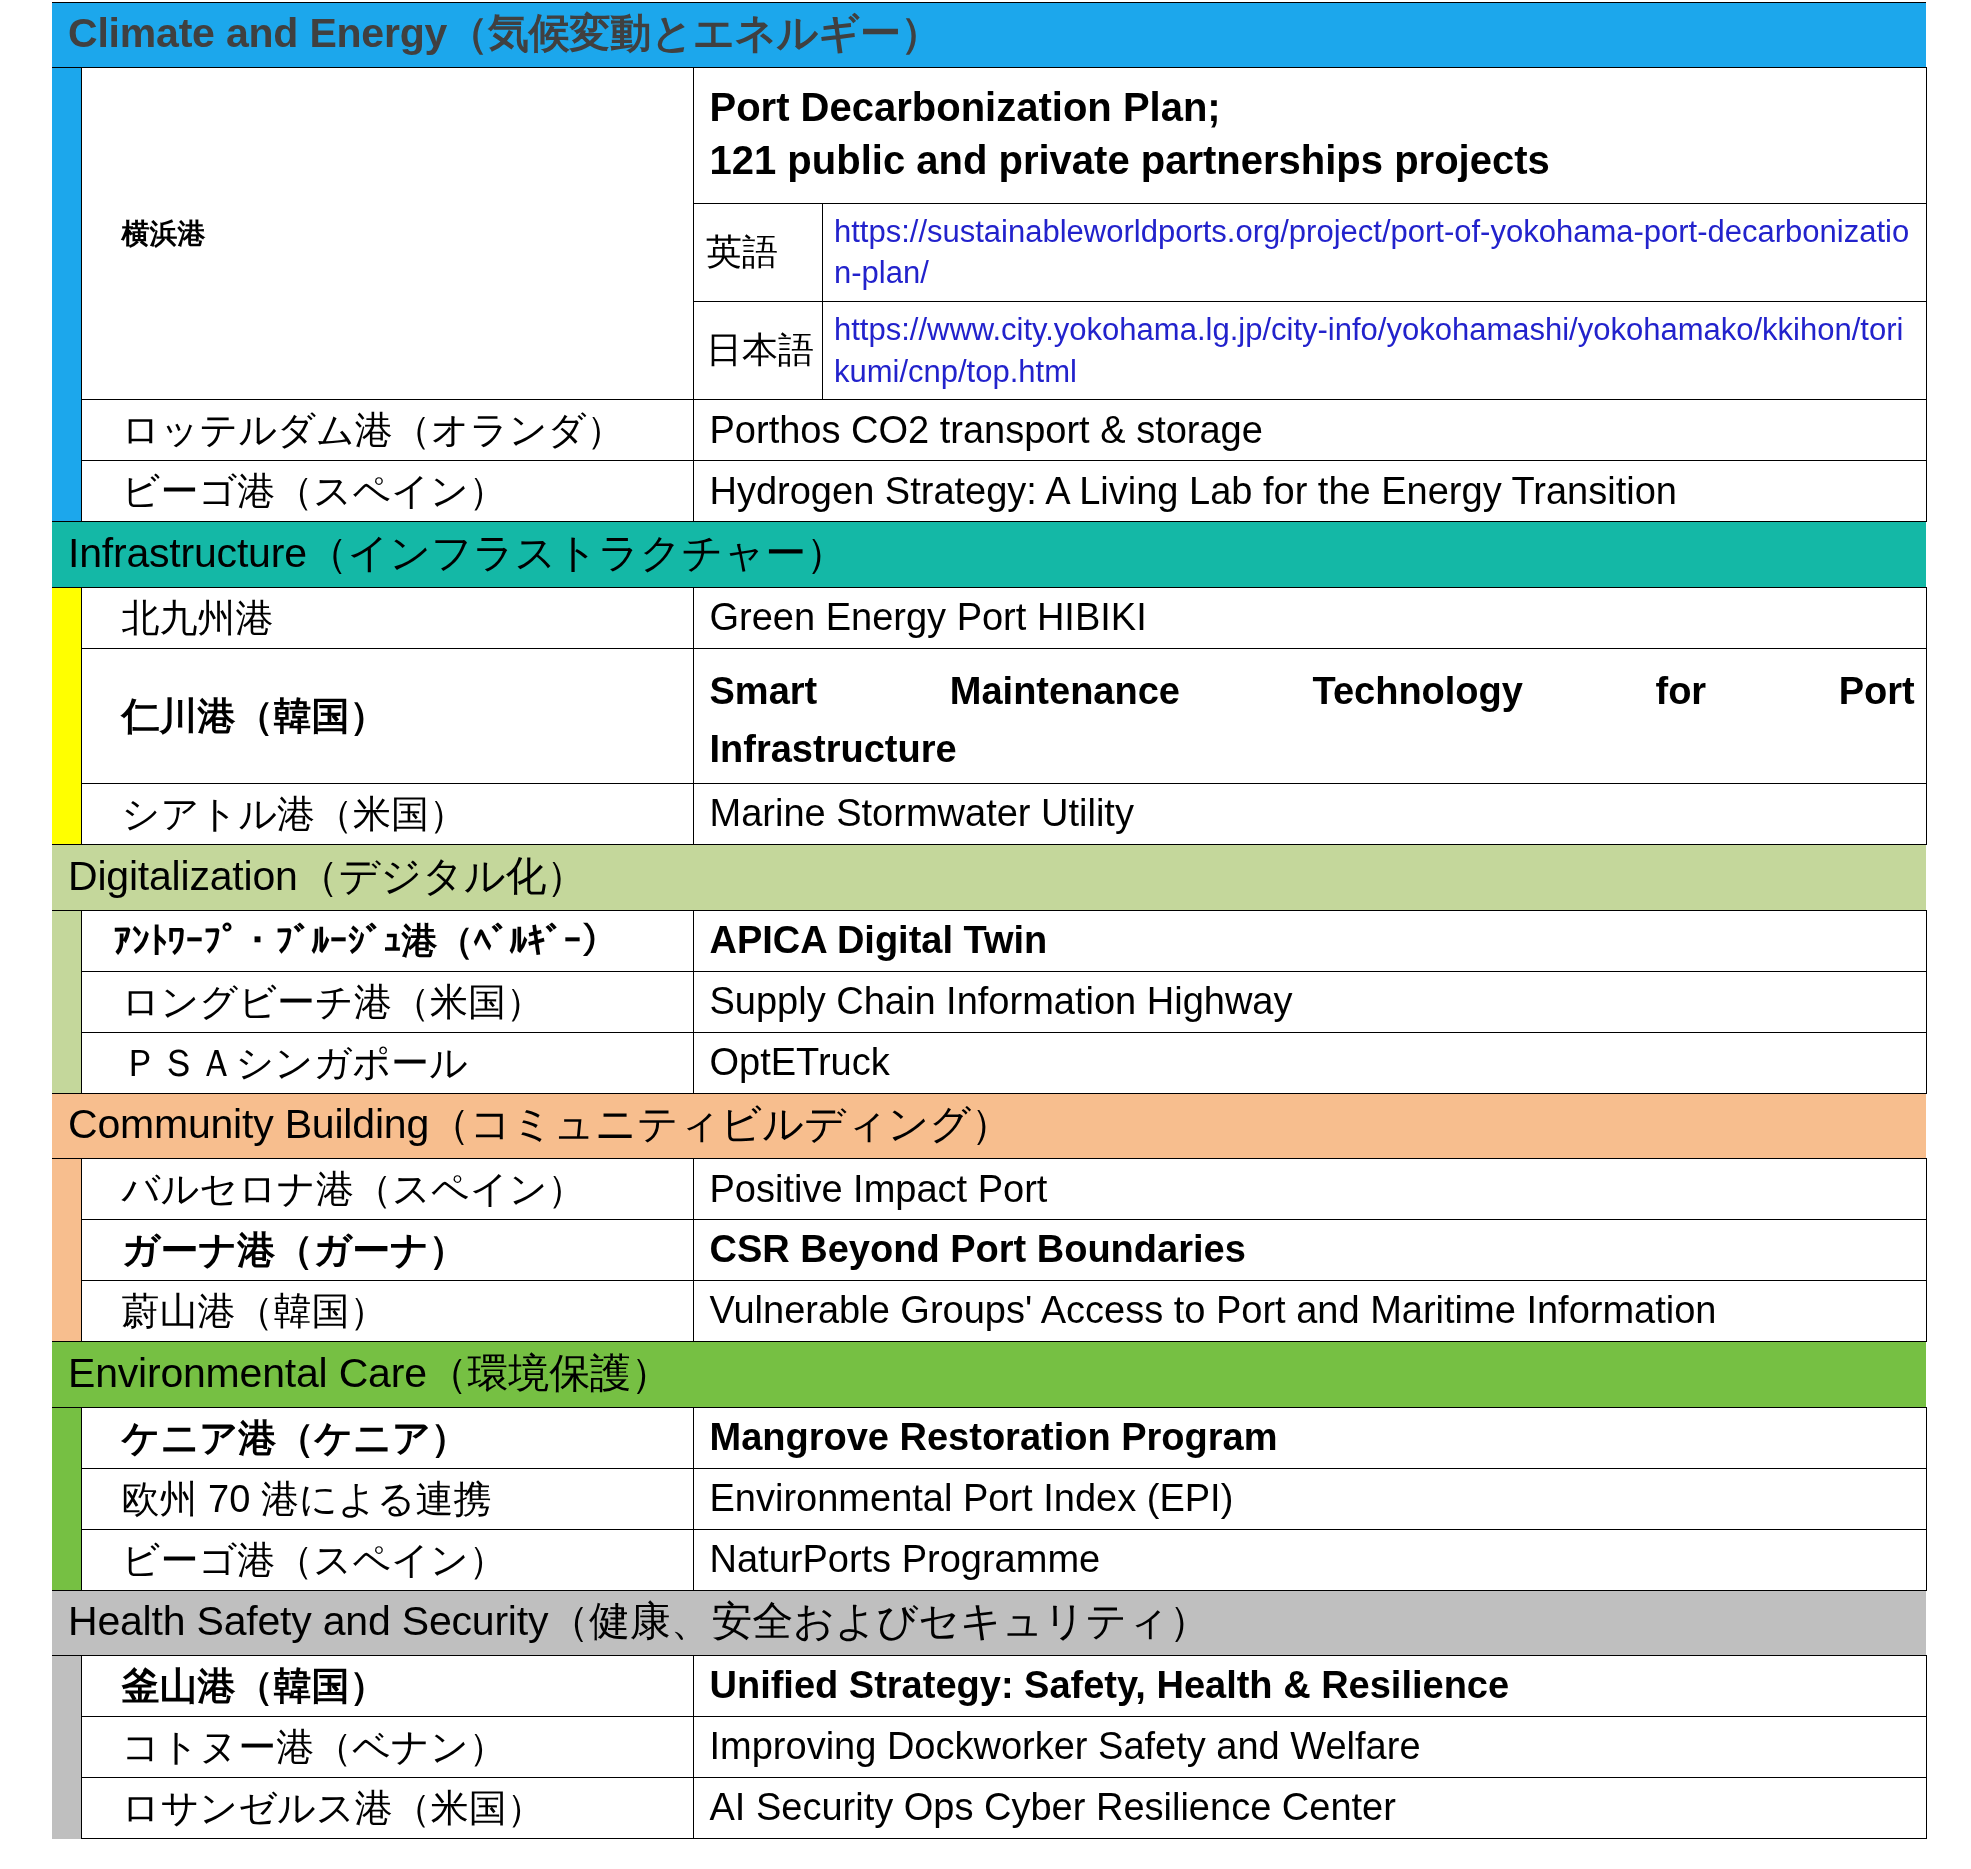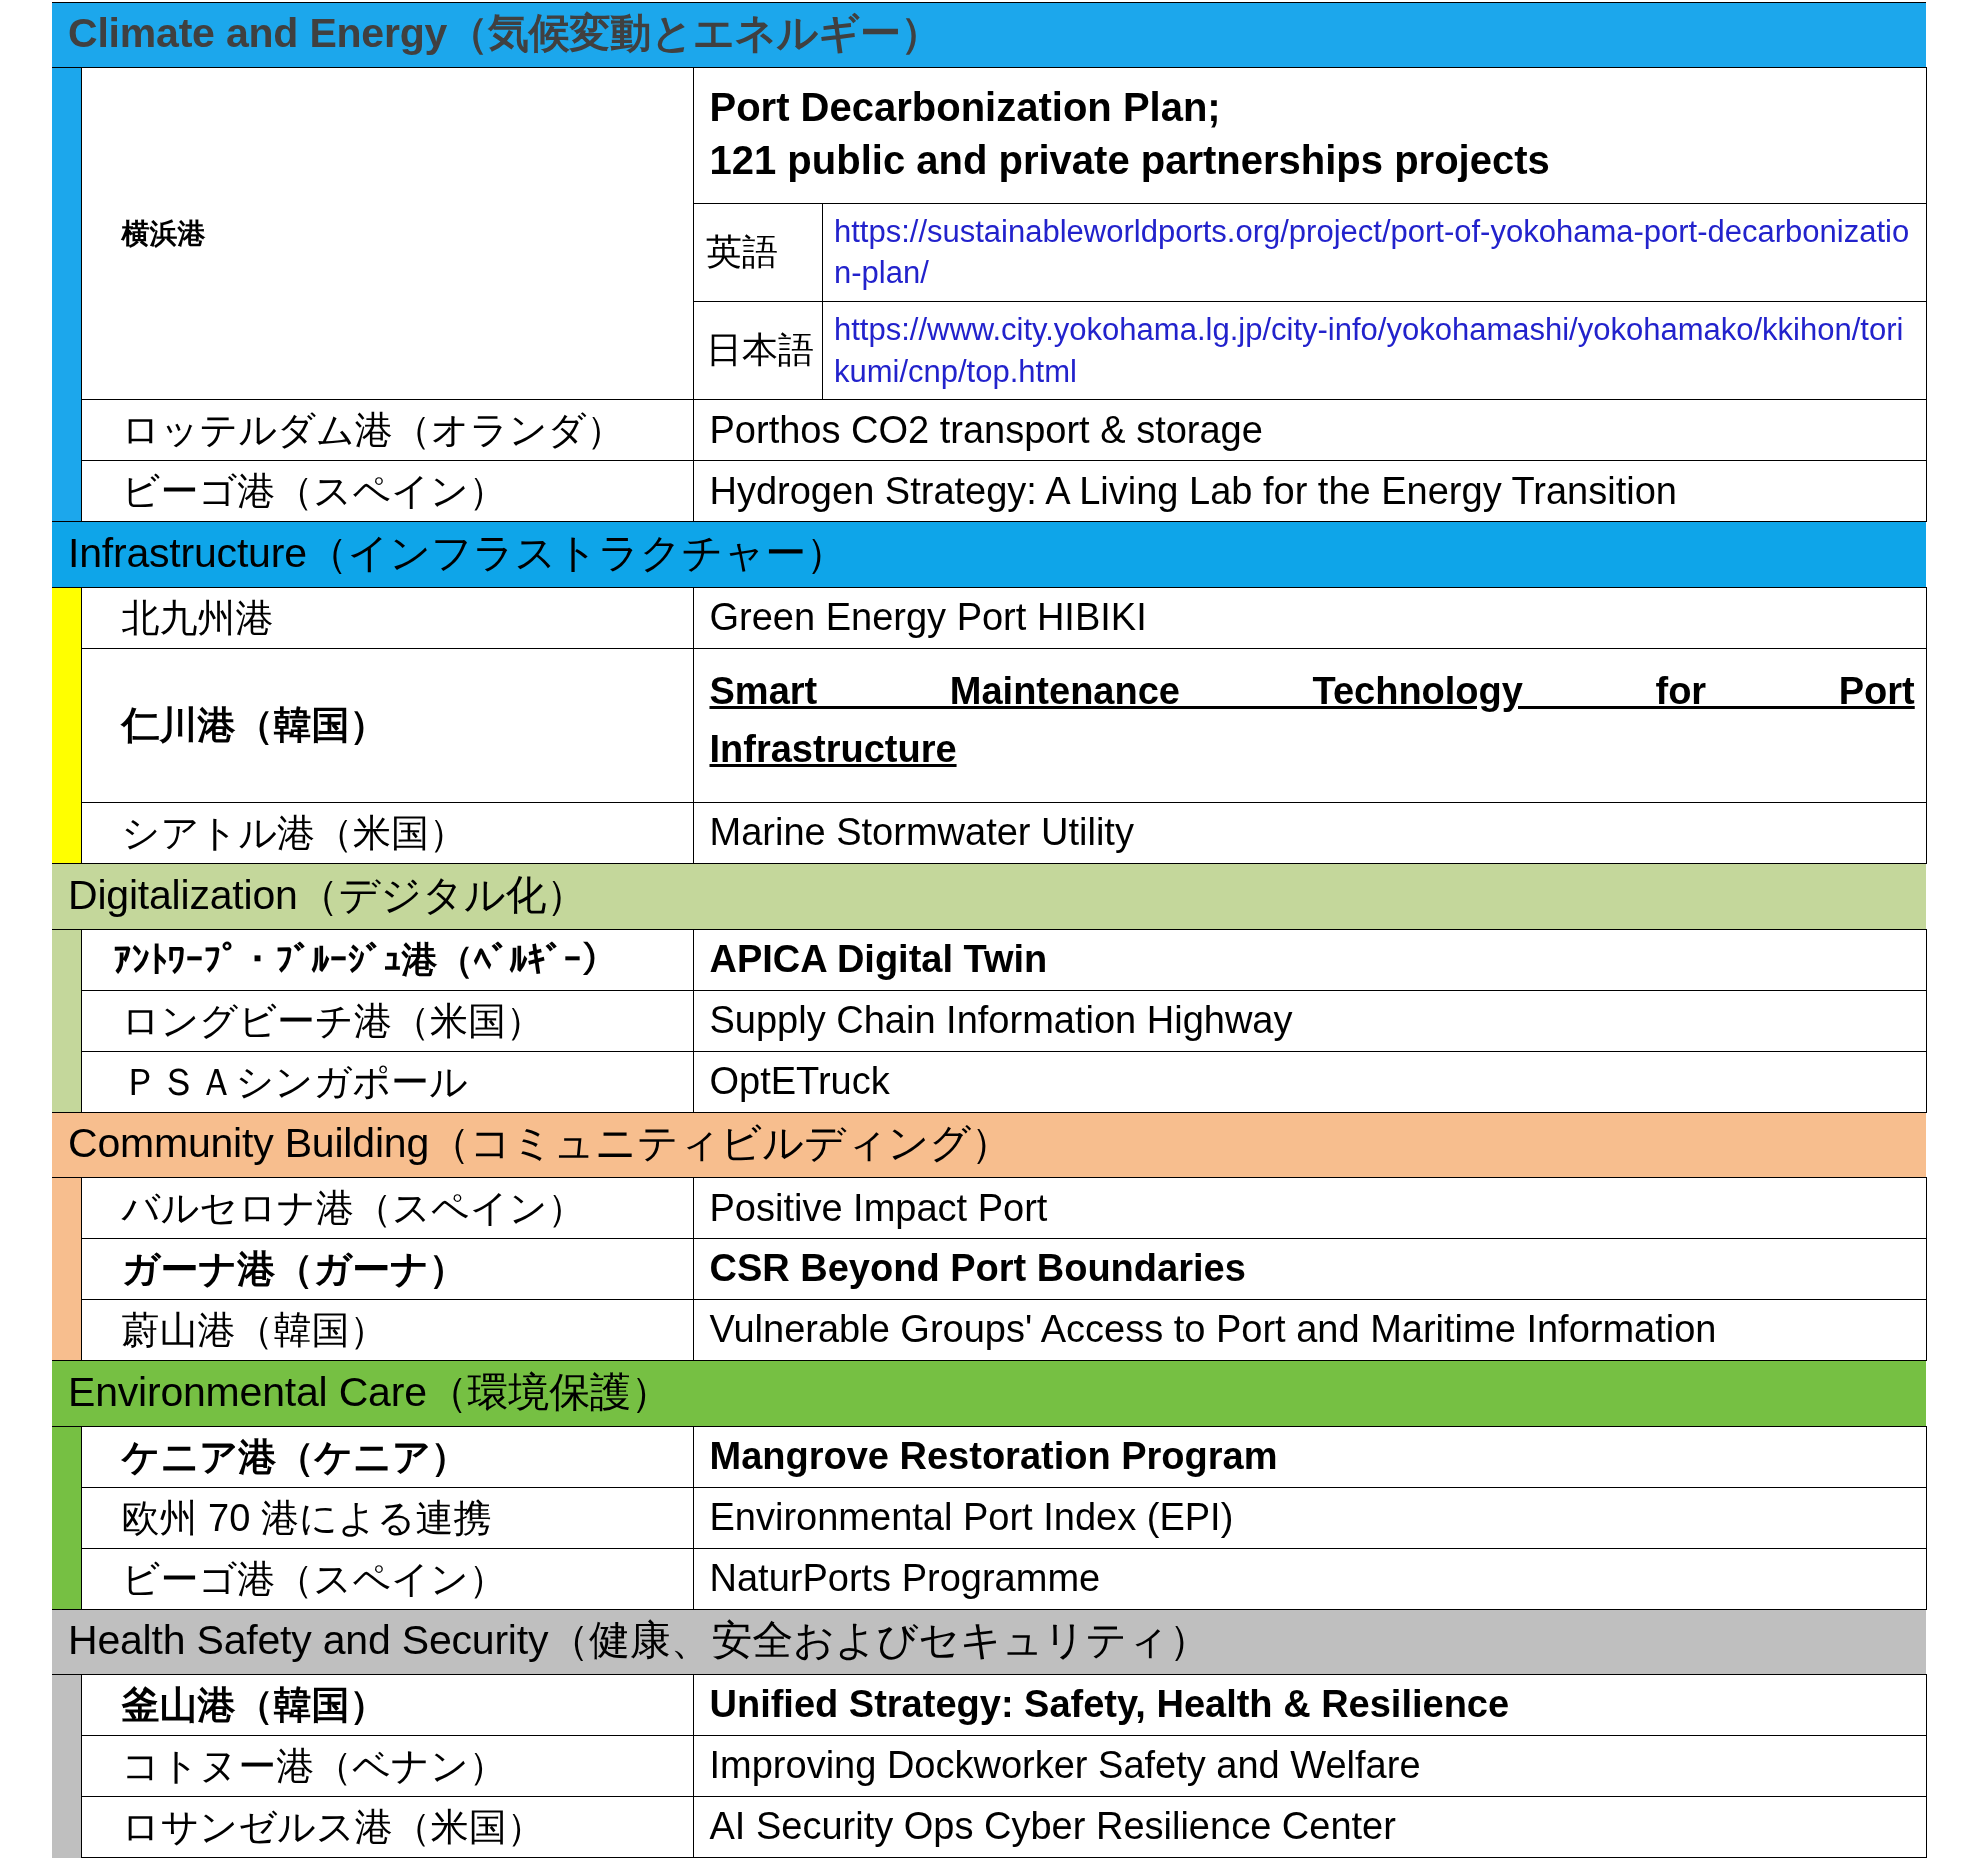--- a/index.html
+++ b/index.html
@@ -207,30 +207,30 @@
           </tr>
           <tr>
             <td class="port">ロッテルダム港（オランダ）</td>
             <td colspan="2" class="proj">Porthos CO2 transport &amp; storage</td>
           </tr>
           <tr>
             <td class="port">ビーゴ港（スペイン）</td>
             <td colspan="2" class="proj">Hydrogen Strategy: A Living Lab for the Energy Transition</td>
           </tr>
           <tr class="section-row">
-            <td colspan="4" class="section-cell" style="background: #0ea5e9; color: rgb(0, 0, 0);">Infrastructure（インフラストラクチャー）</td>
+            <td colspan="4" class="section-cell" style="background: #14b8a6; color: rgb(0, 0, 0);">Infrastructure（インフラストラクチャー）</td>
           </tr>
           <tr>
             <td class="strip" rowspan="3" style="background: rgb(255, 255, 0);"></td>
             <td class="port">北九州港</td>
             <td colspan="2" class="proj">Green Energy Port HIBIKI</td>
           </tr>
           <tr>
             <td class="port bold">仁川港（韓国）</td>
-            <td colspan="2" class="proj bold justify" style="padding-top: 12.6px; padding-bottom: 23px; line-height: 1.55; text-decoration: underline;"><span>Smart Maintenance Technology for Port</span><span class="last-line">Infrastructure</span></td>
+            <td colspan="2" class="proj bold justify" style="padding-top: 12.6px; padding-bottom: 4px; line-height: 1.55;"><span>Smart Maintenance Technology for Port</span><span class="last-line">Infrastructure</span></td>
           </tr>
           <tr>
             <td class="port">シアトル港（米国）</td>
             <td colspan="2" class="proj">Marine Stormwater Utility</td>
           </tr>
           <tr class="section-row">
             <td colspan="4" class="section-cell" style="background: rgb(196, 215, 155); color: rgb(0, 0, 0);">Digitalization（デジタル化）</td>
           </tr>
           <tr>
             <td class="strip" rowspan="3" style="background: rgb(196, 215, 155);"></td>

